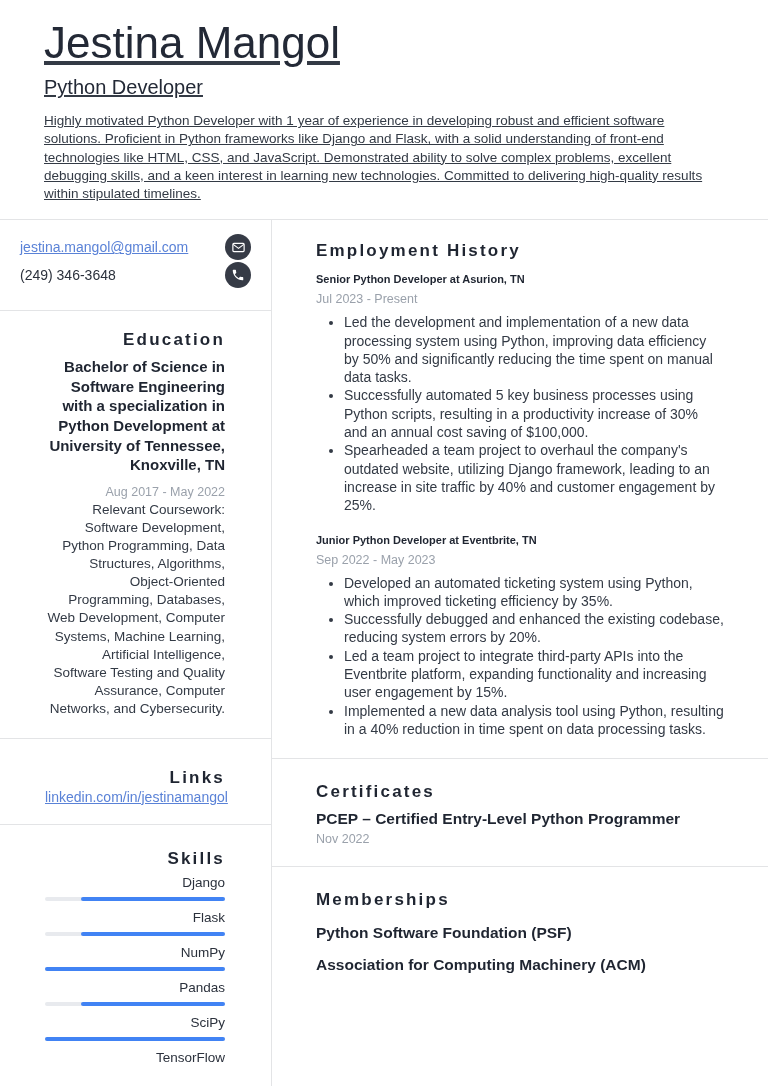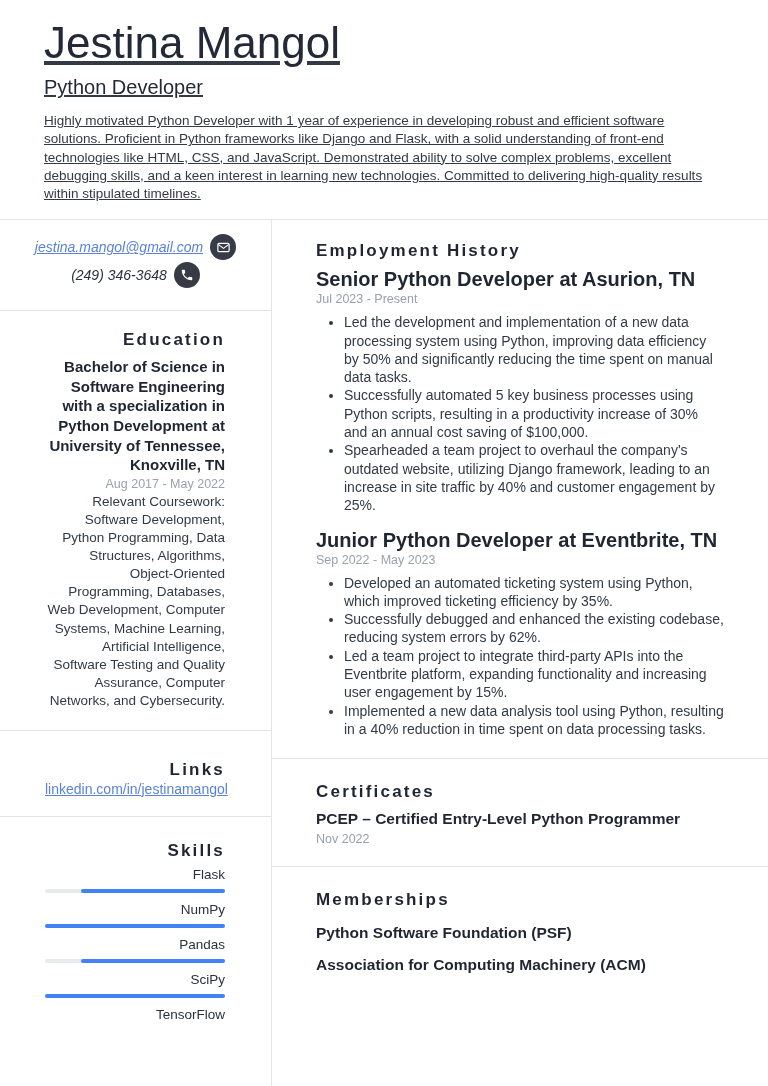--- a/index.html
+++ b/index.html
@@ -35,50 +35,50 @@
   section{border-bottom:1px solid var(--divider);}
   aside section:last-child, main section:last-child{border-bottom:none;}
 
   h2{
     margin:0;font-size:17px;font-weight:700;color:var(--heading);
     letter-spacing:2.2px;line-height:21px;
   }
 
   
   .contact-section{padding:14px 20px 20px 20px;}
-  .contact-row{display:flex;justify-content:center;align-items:center;gap:7px;height:26px;margin-bottom:2px;font-size:14px;font-style:italic;}
+  .contact-row{display:flex;justify-content:space-between;align-items:center;gap:7px;height:26px;margin-bottom:2px;font-size:14px;}
   .contact-text{color:#2b313c;}
   a.link, .link{color:var(--link);text-decoration:underline;cursor:pointer;}
   .icon-circle{
     width:26px;height:26px;border-radius:50%;background:var(--icon-bg);
     display:flex;align-items:center;justify-content:center;flex:0 0 26px;
   }
   .icon-circle svg{display:block;}
 
   .education-section{padding:18px 46px 20px 45px;}
   .degree{font-size:15px;font-weight:700;line-height:19.6px;color:var(--heading);margin-top:7px;}
-  .date-muted{font-size:12.5px;color:var(--muted);margin-top:2px;}
+  .date-muted{font-size:12.5px;color:var(--muted);margin-top:10px;}
   .coursework{font-size:13.5px;line-height:18.1px;margin-top:2px;color:var(--body);}
 
   .links-section{padding:28px 46px 18px 45px;}
   .links-list{margin-top:0;}
   .link-item{font-size:14px;line-height:18px;}
 
   .skills-section{padding:23px 46px 0 45px;}
   .skills-list{margin-top:5px;}
   .skill-item{margin-bottom:8px;}
   .skill-label{font-size:13.5px;color:#2b313c;line-height:17px;margin-bottom:6px;}
   .skill-bar{height:4px;background:var(--track);border-radius:2px;position:relative;}
   .skill-fill{position:absolute;right:0;top:0;height:4px;border-radius:2px;background:var(--accent);}
 
   
   .employment-section{padding:20px 44px 20px 44px;}
   .job{margin-top:9px;}
   .job + .job{margin-top:16px;}
-  .job-name{font-size:20px;font-weight:700;color:var(--heading);line-height:19px;margin:0;}
+  .job-name{font-size:11px;font-weight:700;color:var(--heading);line-height:19px;margin:0;}
   .job-date{font-size:12.5px;color:var(--muted);margin:3px 0 7px 0;}
   ul.bullets{margin:0;padding:0 0 0 28px;}
   ul.bullets li{font-size:14px;line-height:18.3px;color:var(--body);}
 
   .certificates-section{padding:22px 44px 20px 44px;}
   .cert{margin-top:7px;}
   .cert + .cert{margin-top:14px;}
   .cert-title{font-size:15.5px;font-weight:700;color:var(--heading);line-height:19.5px;margin:0;}
   .cert-date{font-size:12.5px;color:var(--muted);margin-top:3px;}
 
@@ -130,20 +130,26 @@
       </section>
 
       <section class="links-section">
         <h2>Links</h2>
         <div class="links-list" id="links-list"><a class="link-item link">linkedin.com/in/jestinamangol</a></div>
       </section>
 
       <section class="skills-section">
         <h2>Skills</h2>
         <div class="skills-list" id="skills-list">
+            <div class="skill-item">
+              <div class="skill-label">Django</div>
+              <div class="skill-bar">
+                <div class="skill-fill" style="width: 80%;"></div>
+              </div>
+            </div>
             <div class="skill-item">
               <div class="skill-label">Flask</div>
               <div class="skill-bar">
                 <div class="skill-fill" style="width: 80%;"></div>
               </div>
             </div>
             <div class="skill-item">
               <div class="skill-label">NumPy</div>
               <div class="skill-bar">
                 <div class="skill-fill" style="width: 100%;"></div>
@@ -181,21 +187,21 @@
                 <li>Led the development and implementation of a new data processing system using Python, improving data efficiency by 50% and significantly reducing the time spent on manual data tasks.</li>
                 <li>Successfully automated 5 key business processes using Python scripts, resulting in a productivity increase of 30% and an annual cost saving of $100,000.</li>
                 <li>Spearheaded a team project to overhaul the company's outdated website, utilizing Django framework, leading to an increase in site traffic by 40% and customer engagement by 25%.</li>
               </ul>
             </div>
             <div class="job">
               <h3 class="job-name">Junior Python Developer at Eventbrite, TN</h3>
               <div class="job-date">Sep 2022 - May 2023</div>
               <ul class="bullets">
                 <li>Developed an automated ticketing system using Python, which improved ticketing efficiency by 35%.</li>
-                <li>Successfully debugged and enhanced the existing codebase, reducing system errors by 62%.</li>
+                <li>Successfully debugged and enhanced the existing codebase, reducing system errors by 20%.</li>
                 <li>Led a team project to integrate third-party APIs into the Eventbrite platform, expanding functionality and increasing user engagement by 15%.</li>
                 <li>Implemented a new data analysis tool using Python, resulting in a 40% reduction in time spent on data processing tasks.</li>
               </ul>
             </div>
           </div>
       </section>
 
       <section class="certificates-section">
         <h2>Certificates</h2>
         <div id="certs-list">

